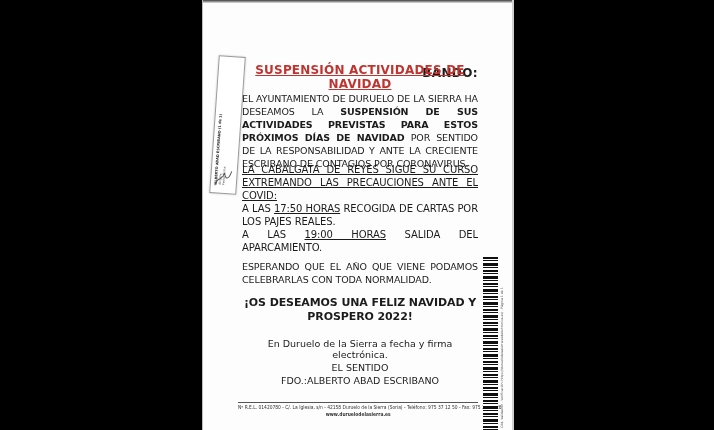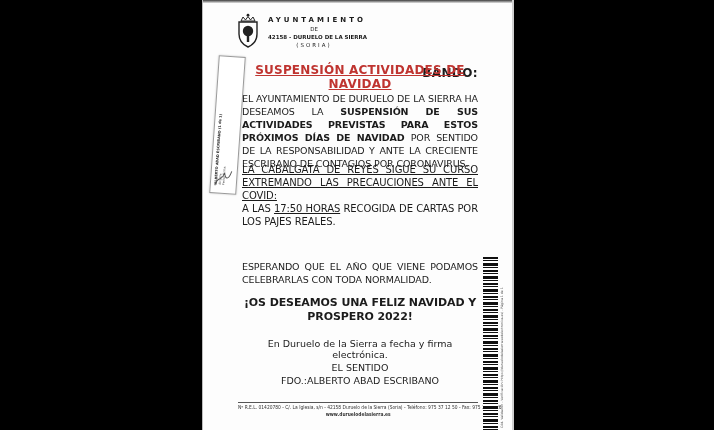--- a/index.html
+++ b/index.html
@@ -86,44 +86,30 @@
     font-size:7px;color:#444;white-space:nowrap;}
 </style>
 </head>
 <body>
 
 <div class="page">
   <div class="page-top-edge"></div>
   <div class="page-left-edge"></div>
   <div class="page-right-edge"></div>
 
-  <div class="crest-row">
-    <svg class="crest" viewBox="0 0 26 36">
-      <circle cx="13" cy="2.2" r="1.4" fill="#222"></circle>
-      <path d="M6 8 L8 4 L10.5 7 L13 3.5 L15.5 7 L18 4 L20 8 Z" fill="#fff" stroke="#222" stroke-width="1"></path>
-      <path d="M4 9 H22 V21 Q22 30 13 34 Q4 30 4 21 Z" fill="#fff" stroke="#222" stroke-width="1.4"></path>
-      <circle cx="13" cy="18" r="5.2" fill="#222"></circle>
-      <rect x="11.8" y="22" width="2.4" height="7" fill="#222"></rect>
-    </svg>
-    <div class="hdr-text">
-      <div class="hdr-entity">AYUNTAMIENTO</div>
-      <div class="hdr-de">DE</div>
-      <div class="hdr-addr">42158 - DURUELO DE LA SIERRA</div>
-      <div class="hdr-prov">(SORIA)</div>
-    </div>
-  </div>
 
   <div class="col title">BANDO:</div>
   <div class="col subtitle" style="color:#bf3430">SUSPENSIÓN ACTIVIDADES DE NAVIDAD</div>
 
   <div class="col para p1"><span class="lead">EL AYUNTAMIENTO DE DURUELO DE LA SIERRA HA DESEAMOS LA </span><b>SUSPENSIÓN DE SUS ACTIVIDADES PREVISTAS PARA ESTOS PRÓXIMOS DÍAS DE NAVIDAD</b><span> POR SENTIDO DE LA RESPONSABILIDAD Y ANTE LA CRECIENTE ESCRIBANO DE CONTAGIOS POR CORONAVIRUS.</span></div>
 
   <div class="col blk2">
     <p class="b10"><span class="uall">LA CABALGATA DE REYES SIGUE SU CURSO EXTREMANDO LAS PRECAUCIONES ANTE EL COVID:</span></p>
     <p class="b10"><span>A LAS </span><span class="uall">17:50 HORAS</span><span> RECOGIDA DE CARTAS POR LOS PAJES REALES.</span></p>
+    <p class="b10"><span>A LAS </span><span class="uall">19:00 HORAS</span><span> SALIDA DEL APARCAMIENTO.</span></p>
   </div>
 
   <div class="col para closing">ESPERANDO QUE EL AÑO QUE VIENE PODAMOS CELEBRARLAS CON TODA NORMALIDAD.</div>
 
   <div class="col wish">¡OS DESEAMOS UNA FELIZ NAVIDAD Y PROSPERO 2022!</div>
 
   <div class="col place">En Duruelo de la Sierra a fecha y firma electrónica.</div>
   <div class="col signblock">
     <div>EL SENTIDO</div>
     <div>FDO.:ALBERTO ABAD ESCRIBANO</div>

